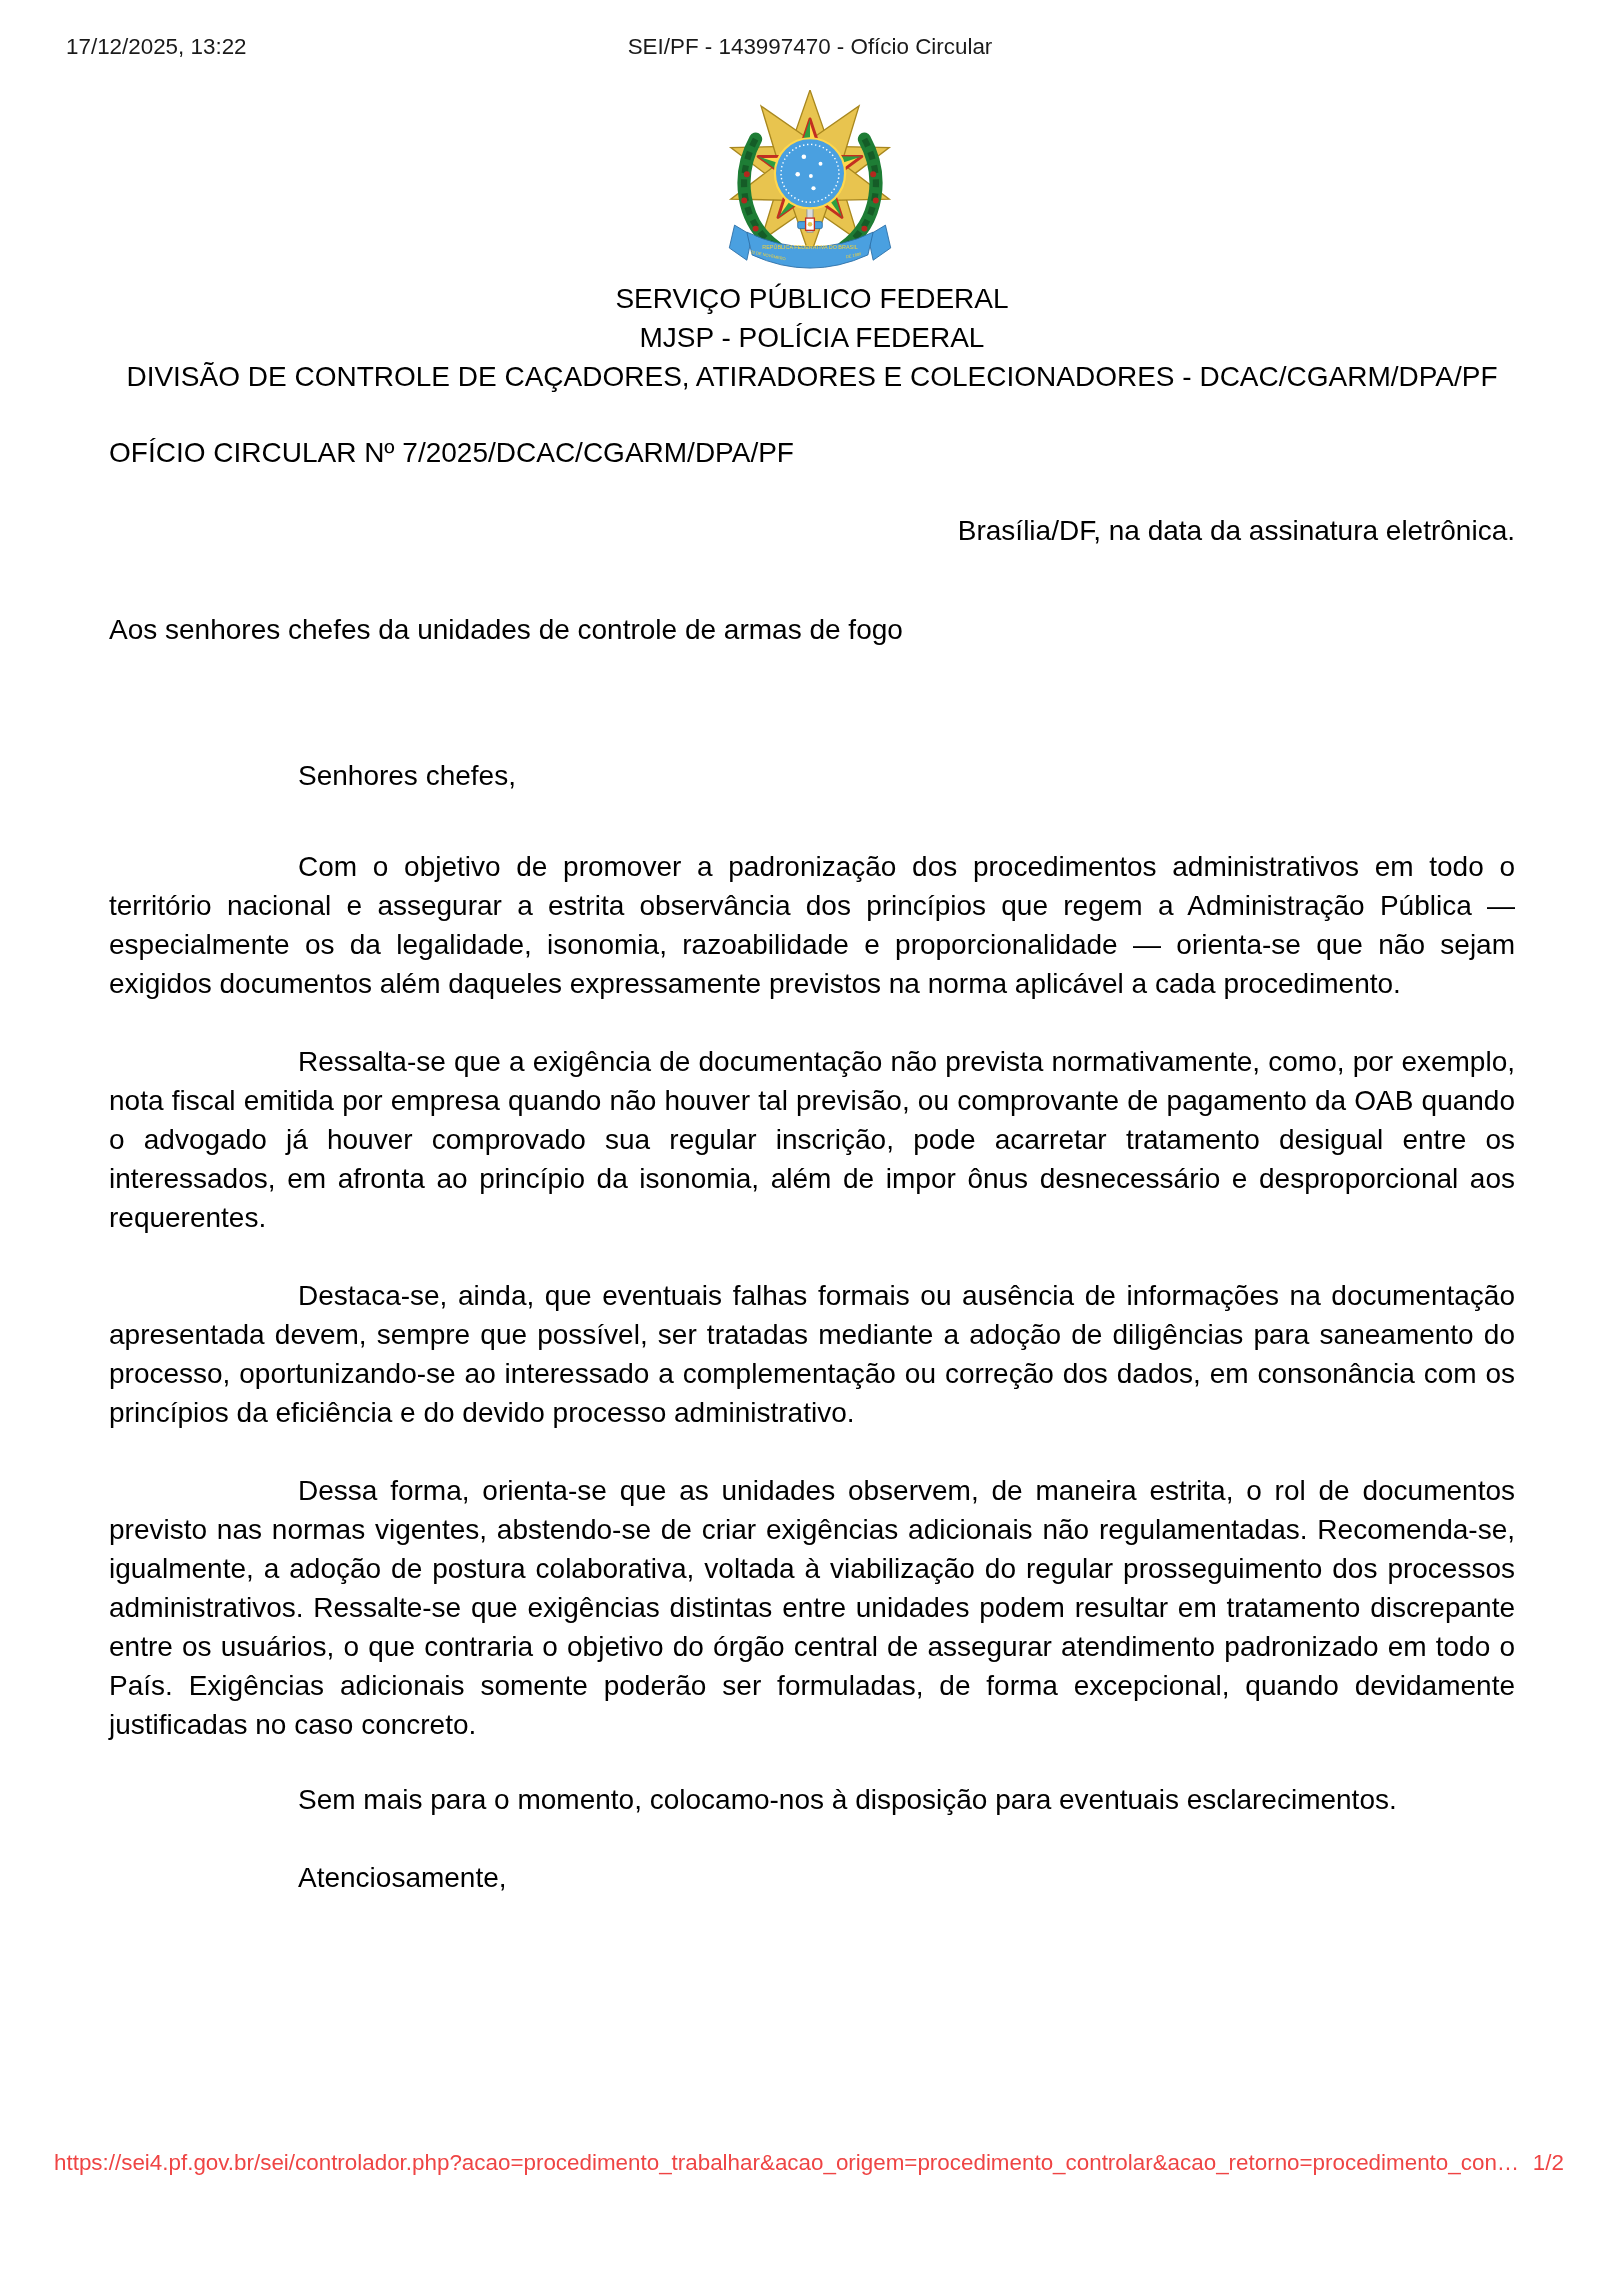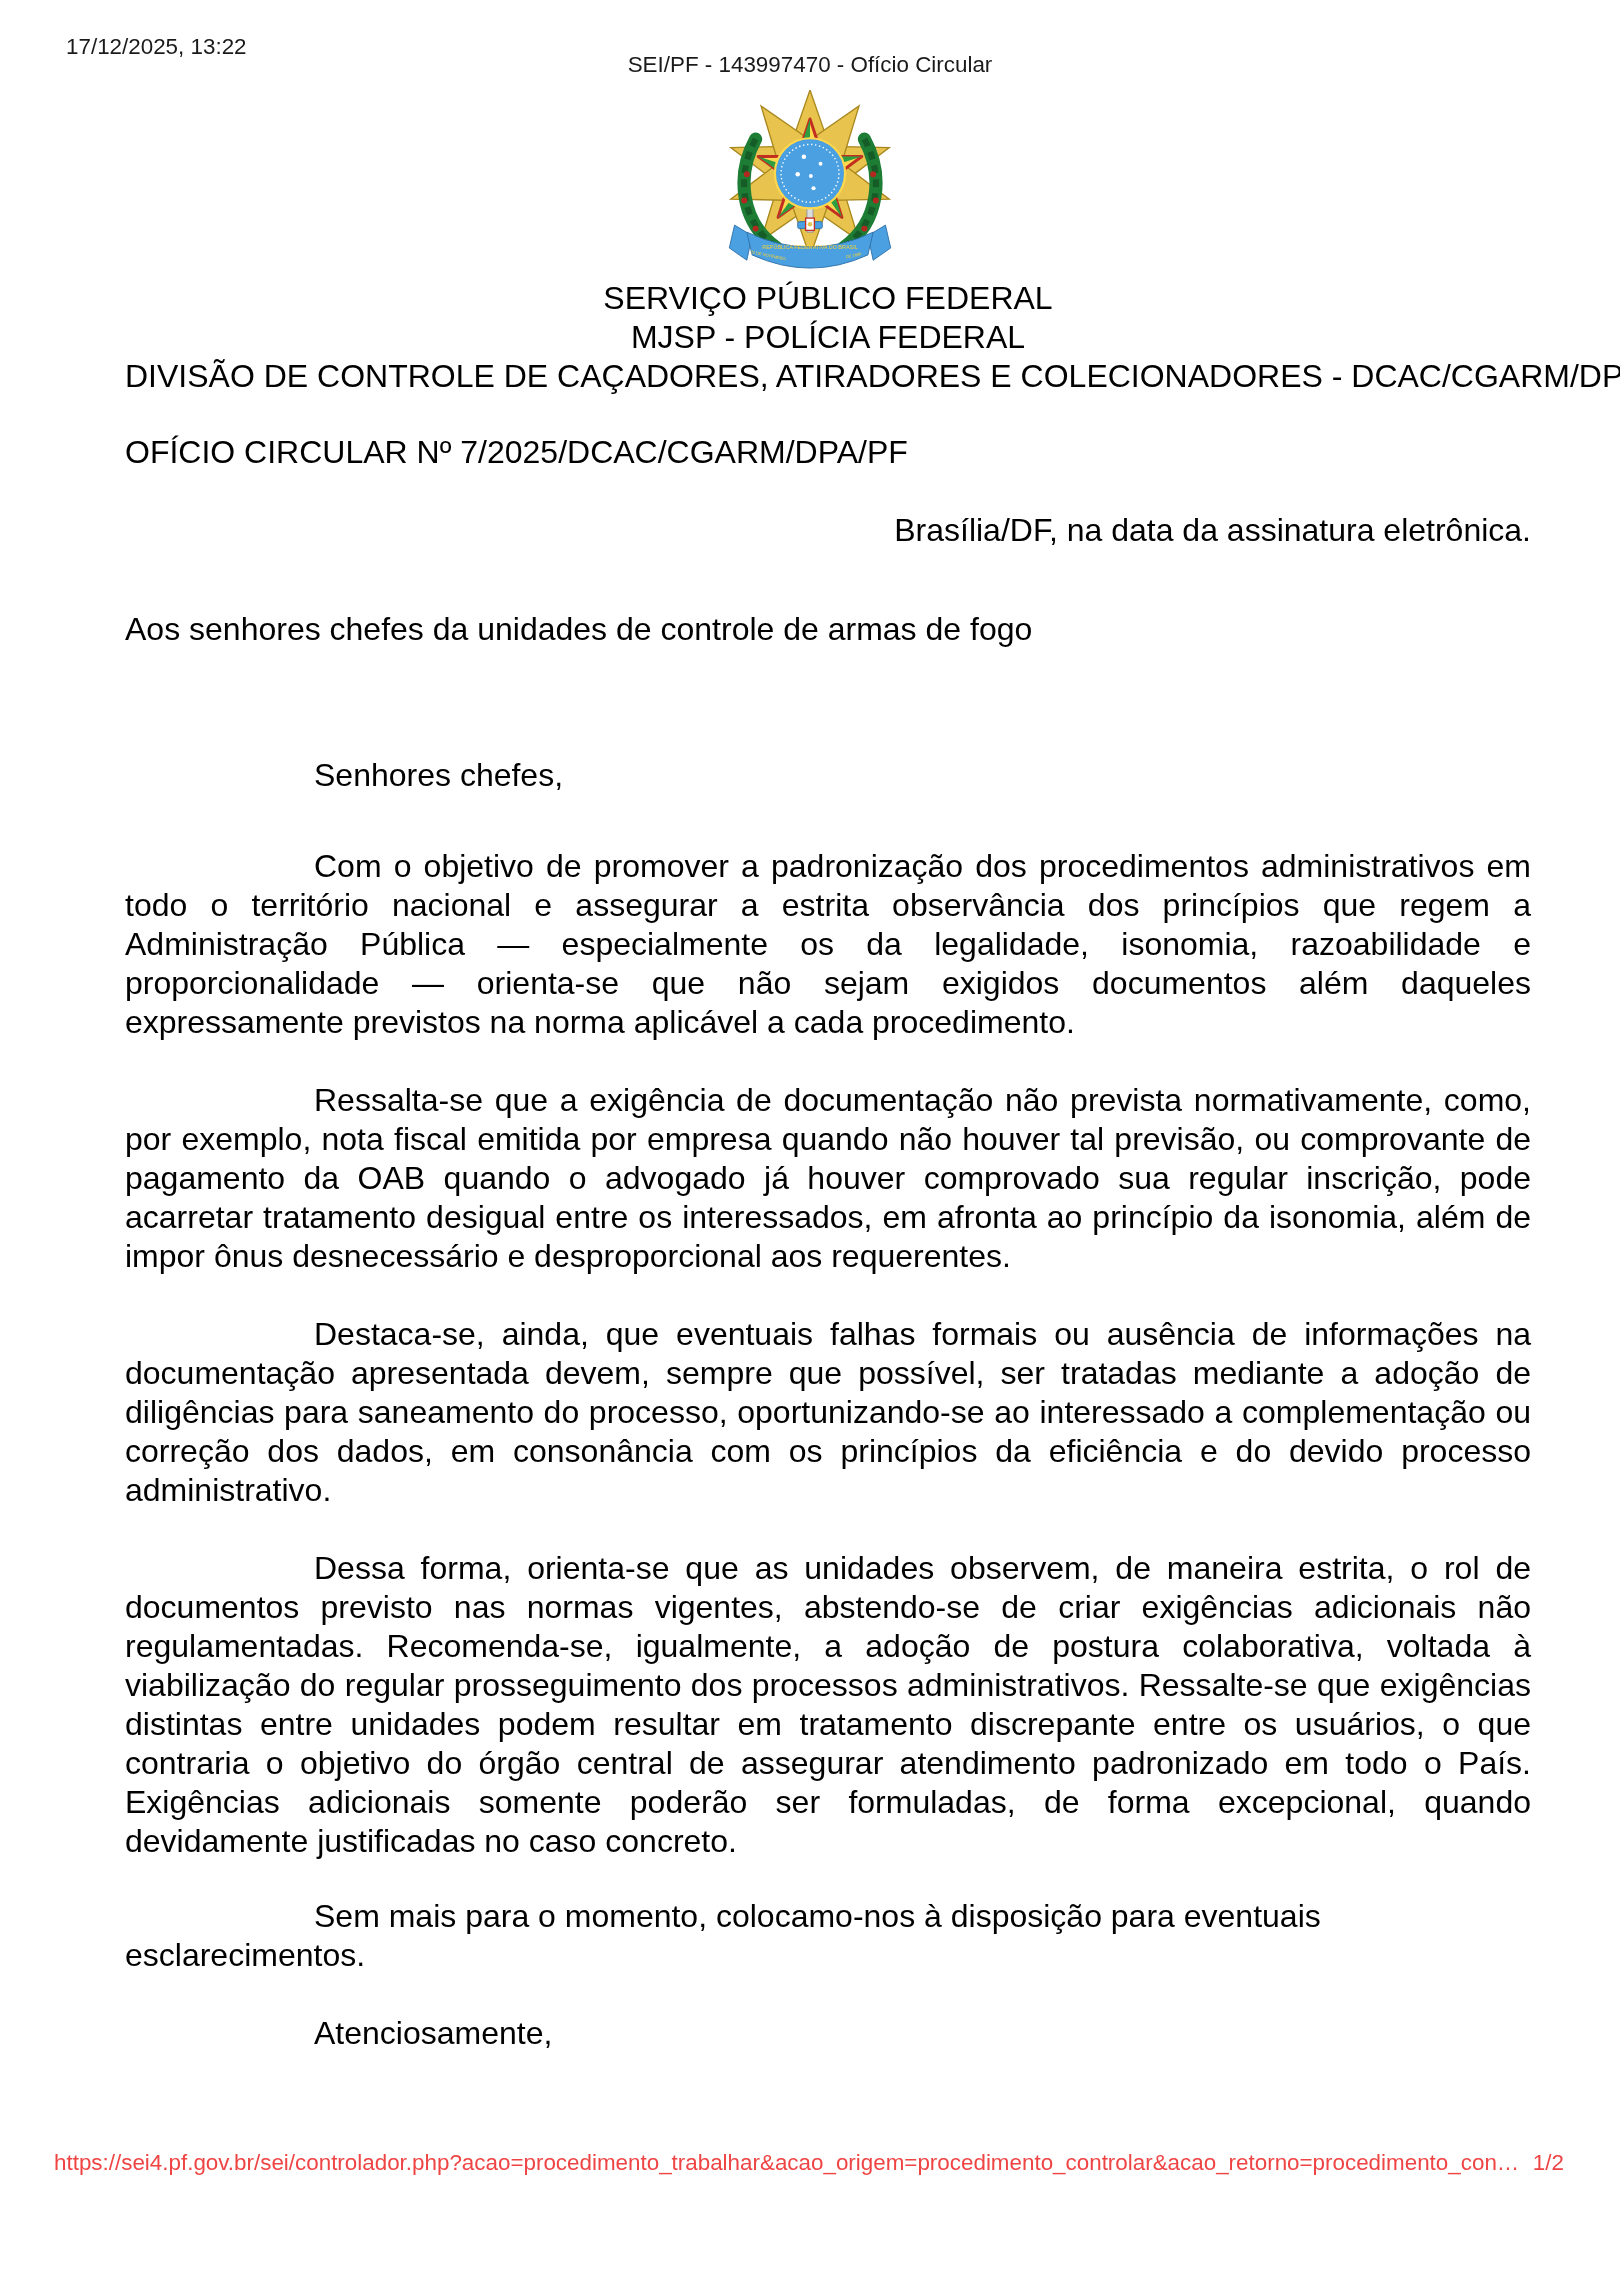--- a/index.html
+++ b/index.html
@@ -15,21 +15,21 @@
 
   
   .print-header {
     position: absolute;
     top: 34px; left: 66px; right: 66px;
     height: 29px;
     font-size: 22.4px;
     color: #1a1a1a;
   }
   .ph-date { position: absolute; left: 0; top: 0; }
-  .ph-title { position: absolute; left: 0; right: 0; text-align: center; top: 18px; }
+  .ph-title { position: absolute; left: 0; right: 0; text-align: center; top: 0; }
 
   .print-footer {
     position: absolute;
     left: 54px; right: 56px;
     bottom: 27px;
     font-size: 22.4px;
     color: #ef4444;
     display: flex;
     justify-content: space-between;
     align-items: baseline;
@@ -43,23 +43,23 @@
     left: 50%;
     transform: translateX(-50%);
     width: 176px;
     height: 186px;
   }
 
   
   .content {
     position: absolute;
     top: 279px;
-    left: 125px;
+    left: 109px;
     width: 1406px;
-    font-size: 32px;
+    font-size: 28px;
     line-height: 39px;
   }
   .letterhead { text-align: center; }
   .letterhead div { white-space: nowrap; }
   .doc-ref    { margin-top: 37px; }
   .place-date { margin-top: 39px; text-align: right; }
   .addressee  { margin-top: 60px; }
   .subject    { margin-top: 113px; font-weight: bold; }
   .salutation { margin-top: 107px; text-indent: 189px; }
   p.body-par {

